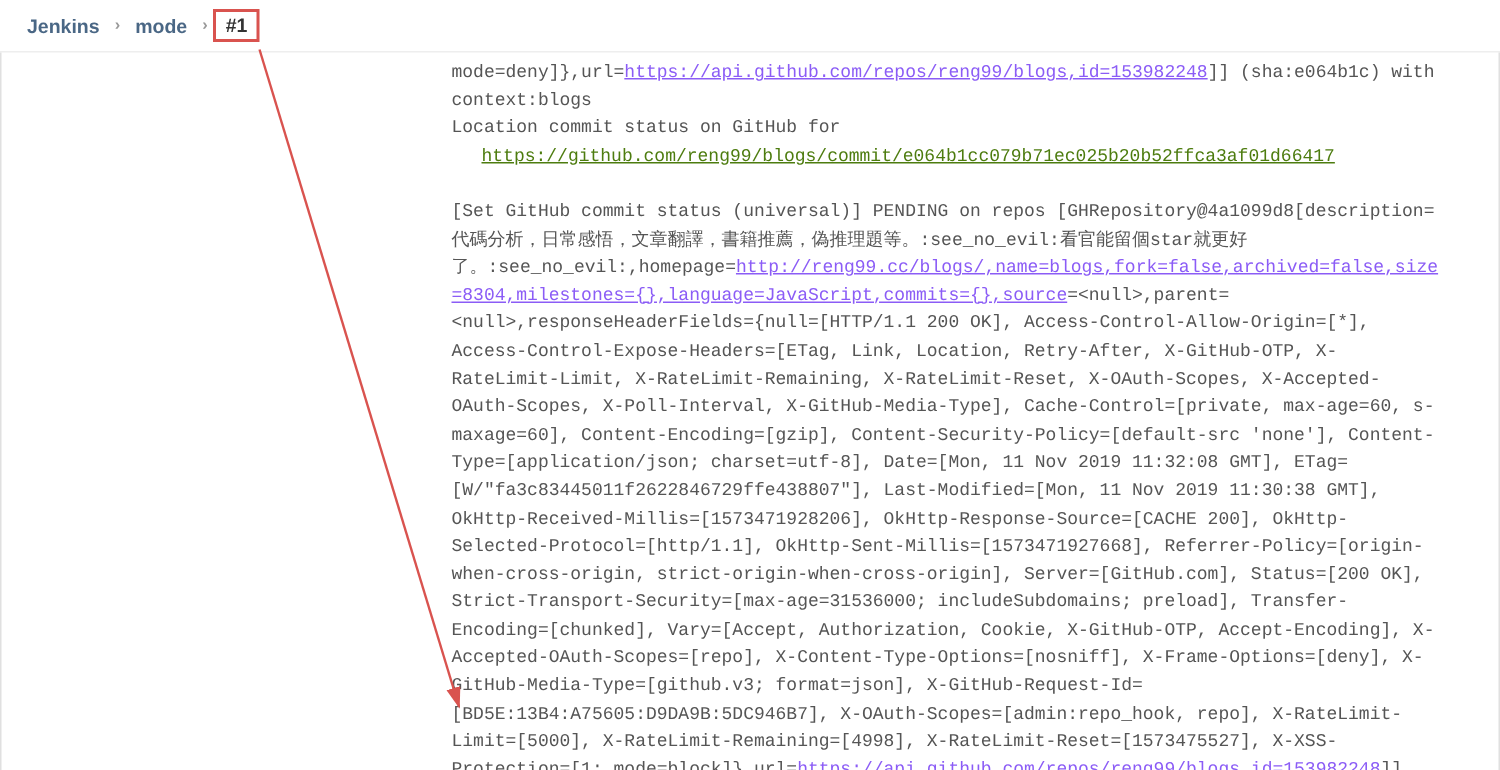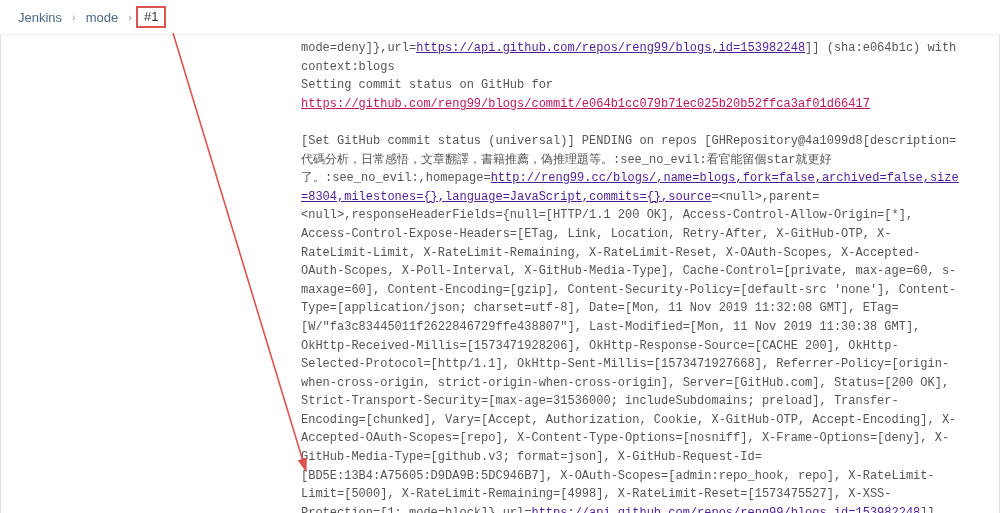--- a/index.html
+++ b/index.html
@@ -11,20 +11,21 @@
     color: #333;
     width: 1000px;
   }
   .breadcrumbs {
     display: flex;
     align-items: center;
     padding: 6px 12px;
     background: #fff;
     border-bottom: 1px solid #eee;
     gap: 4px;
+    font-weight: bold;
   }
   .breadcrumbs a {
     color: #4a6785;
     text-decoration: none;
     padding: 2px 6px;
   }
   .bc-sep {
     color: #999;
     font-size: 11px;
   }
@@ -42,24 +43,24 @@
   .console {
     font-family: "Courier New", Consolas, monospace;
     font-size: 12px;
     line-height: 1.55;
     color: #555;
     padding: 4px 40px 30px 300px;
     word-wrap: break-word;
     overflow-wrap: anywhere;
   }
   .console a {
-    color: #4c1d95;
+    color: #8b5cf6;
     text-decoration: underline;
   }
-  .console a.blue { color: #be185d; }
+  .console a.blue { color: #4d7c0f; margin-left: 20px; }
   .arrow-svg {
     position: absolute;
     top: -14px;
     left: 130px;
     pointer-events: none;
     z-index: 5;
   }
 </style>
 </head>
 <body>
@@ -78,21 +79,21 @@
     <defs>
       <marker id="ah" markerWidth="10" markerHeight="10" refX="8" refY="3" orient="auto">
         <path d="M0,0 L9,3 L0,6 Z" fill="#d9534f"></path>
       </marker>
     </defs>
     <line x1="42" y1="12" x2="175" y2="450" stroke="#d9534f" stroke-width="1.6" marker-end="url(#ah)"></line>
   </svg>
 
   <div class="console">
     <span>mode=deny]},url=</span><a href="#">https://api.github.com/repos/reng99/blogs,id=153982248</a><span>]] (sha:e064b1c) with context:blogs</span><br>
-    <span>Setting commit status on GitHub for</span><br>
+    <span>Location commit status on GitHub for</span><br>
     <a href="#" class="blue">https://github.com/reng99/blogs/commit/e064b1cc079b71ec025b20b52ffca3af01d66417</a><br>
     <br>
     <span>[Set GitHub commit status (universal)] PENDING on repos [GHRepository@4a1099d8[description=代碼分析，日常感悟，文章翻譯，書籍推薦，偽推理題等。:see_no_evil:看官能留個star就更好了。:see_no_evil:,homepage=</span><a href="#">http://reng99.cc/blogs/,name=blogs,fork=false,archived=false,size=8304,milestones={},language=JavaScript,commits={},source</a><span>=&lt;null&gt;,parent=&lt;null&gt;,responseHeaderFields={null=[HTTP/1.1 200 OK], Access-Control-Allow-Origin=[*], Access-Control-Expose-Headers=[ETag, Link, Location, Retry-After, X-GitHub-OTP, X-RateLimit-Limit, X-RateLimit-Remaining, X-RateLimit-Reset, X-OAuth-Scopes, X-Accepted-OAuth-Scopes, X-Poll-Interval, X-GitHub-Media-Type], Cache-Control=[private, max-age=60, s-maxage=60], Content-Encoding=[gzip], Content-Security-Policy=[default-src 'none'], Content-Type=[application/json; charset=utf-8], Date=[Mon, 11 Nov 2019 11:32:08 GMT], ETag=[W/"fa3c83445011f2622846729ffe438807"], Last-Modified=[Mon, 11 Nov 2019 11:30:38 GMT], OkHttp-Received-Millis=[1573471928206], OkHttp-Response-Source=[CACHE 200], OkHttp-Selected-Protocol=[http/1.1], OkHttp-Sent-Millis=[1573471927668], Referrer-Policy=[origin-when-cross-origin, strict-origin-when-cross-origin], Server=[GitHub.com], Status=[200 OK], Strict-Transport-Security=[max-age=31536000; includeSubdomains; preload], Transfer-Encoding=[chunked], Vary=[Accept, Authorization, Cookie, X-GitHub-OTP, Accept-Encoding], X-Accepted-OAuth-Scopes=[repo], X-Content-Type-Options=[nosniff], X-Frame-Options=[deny], X-GitHub-Media-Type=[github.v3; format=json], X-GitHub-Request-Id=[BD5E:13B4:A75605:D9DA9B:5DC946B7], X-OAuth-Scopes=[admin:repo_hook, repo], X-RateLimit-Limit=[5000], X-RateLimit-Remaining=[4998], X-RateLimit-Reset=[1573475527], X-XSS-Protection=[1; mode=block]},url=</span><a href="#">https://api.github.com/repos/reng99/blogs,id=153982248</a><span>]] (sha:e064b1c) with context:blogs</span><br>
     <br>
     <br>
     
   </div>
 </div>
 
 </body></html>

